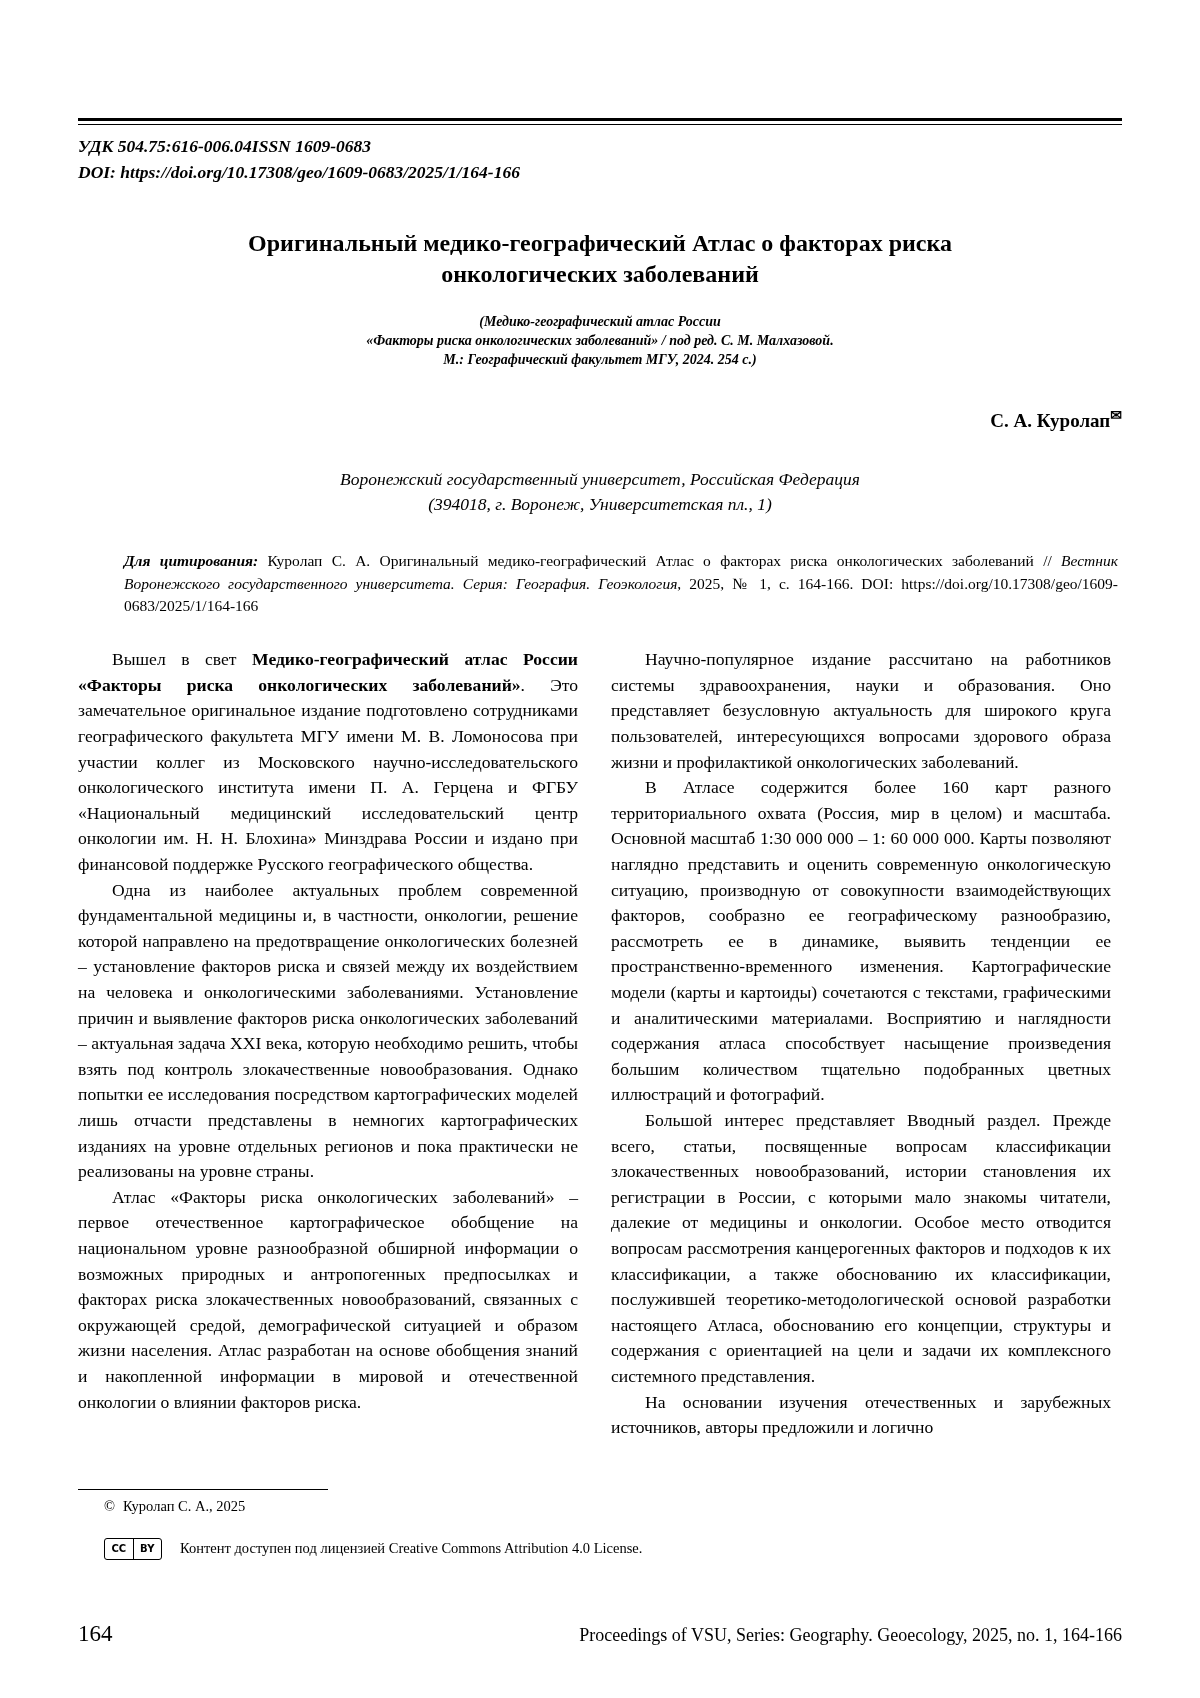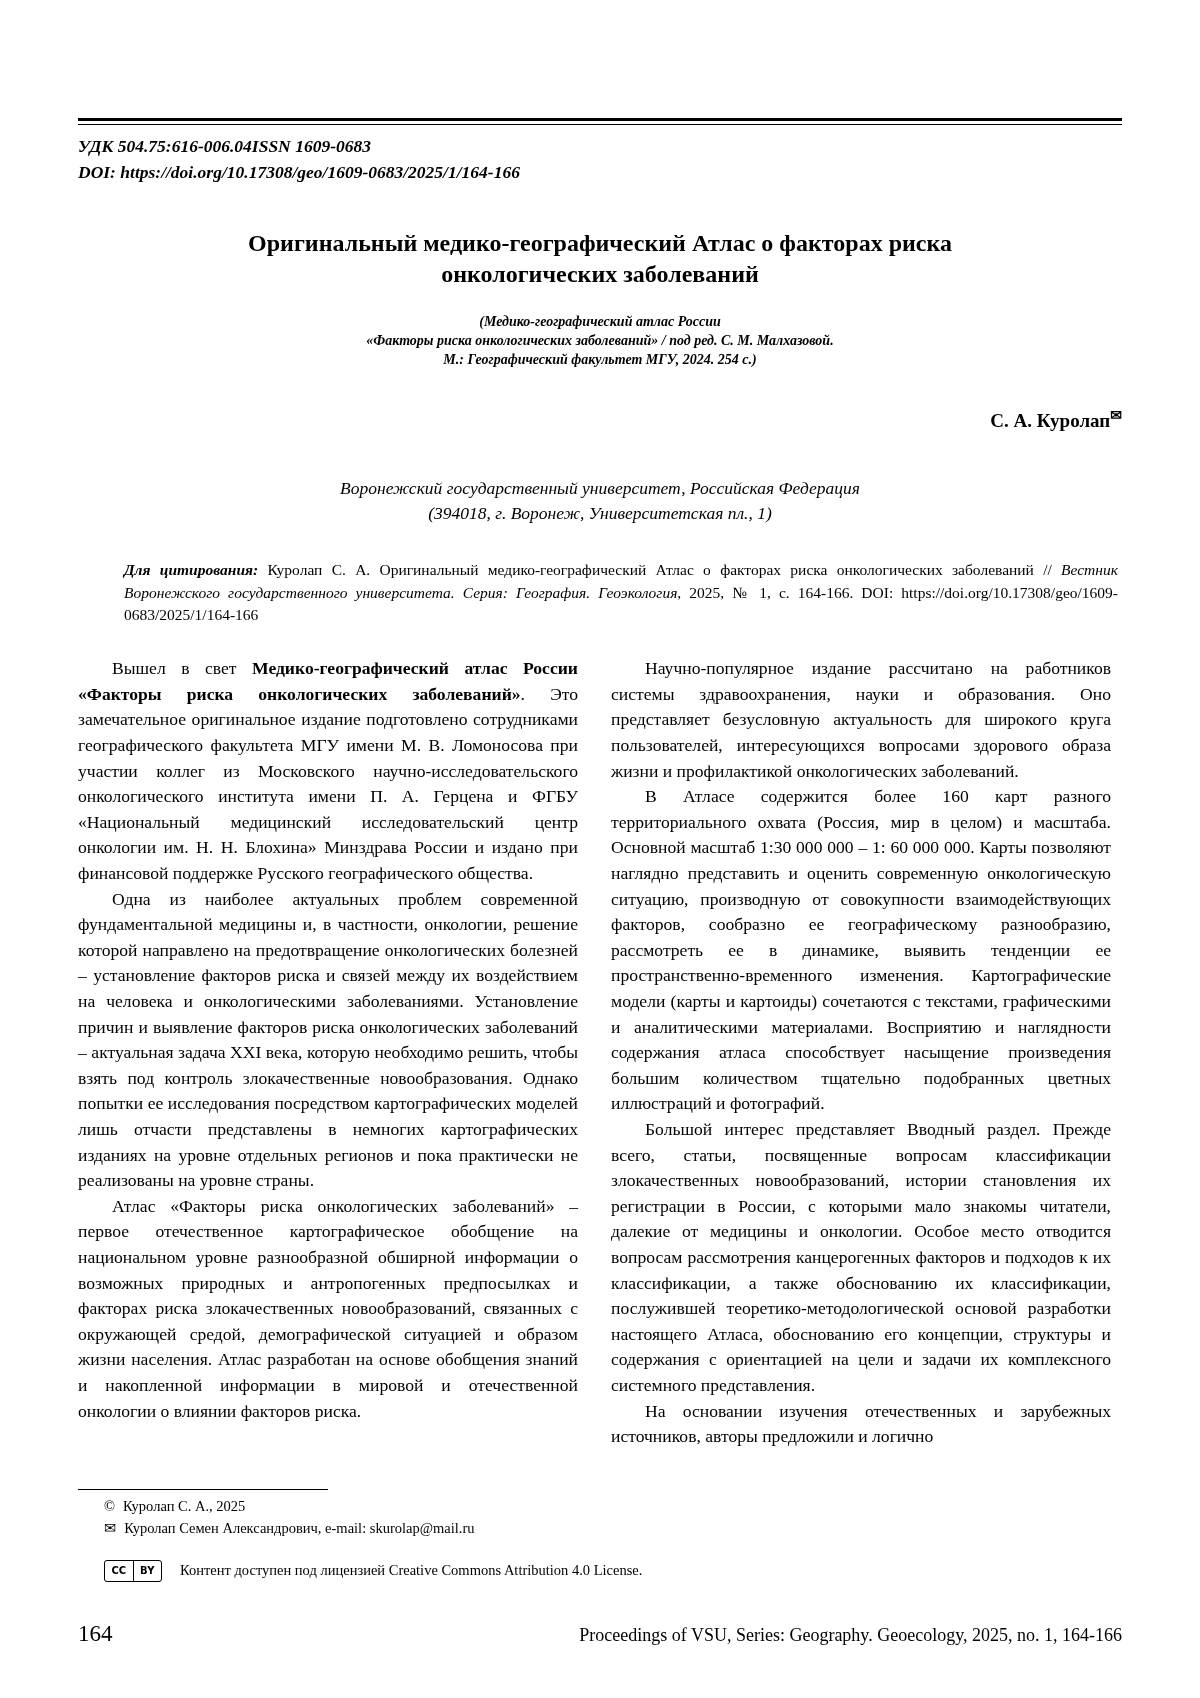--- a/index.html
+++ b/index.html
@@ -75,21 +75,21 @@
   .author .env {
     font-size: 14px;
     vertical-align: super;
     letter-spacing: 0;
   }
   .affiliation {
     text-align: center;
     font-style: italic;
     font-size: 17.5px;
     line-height: 1.42;
-    margin-top: 43px;
+    margin-top: 34px;
   }
   .citation {
     font-size: 15.5px;
     line-height: 1.44;
     margin-top: 34px;
     text-align: justify;
     padding-left: 46px;
     padding-right: 4px;
     text-indent: 0;
   }
@@ -236,23 +236,20 @@
       </div>
 
     </div>
   </div>
 
   <div class="footer-block">
     <div class="footer-rule"></div>
     <div class="fnote">
       <span class="sym">©</span><span>Куролап С. А., 2025</span>
     </div>
-    <div class="fnote">
-      <span class="sym">✉</span><span>Куролап Семен Александрович, e-mail: skurolap@mail.ru</span>
-    </div>
     <div class="cc-row">
       <div class="cc-badge">
         <div class="cell">CC</div>
         <div class="cell">BY</div>
       </div>
       <div class="cc-text">Контент доступен под лицензией Creative Commons Attribution 4.0 License.</div>
     </div>
   </div>
 
   <div class="page-footer">

